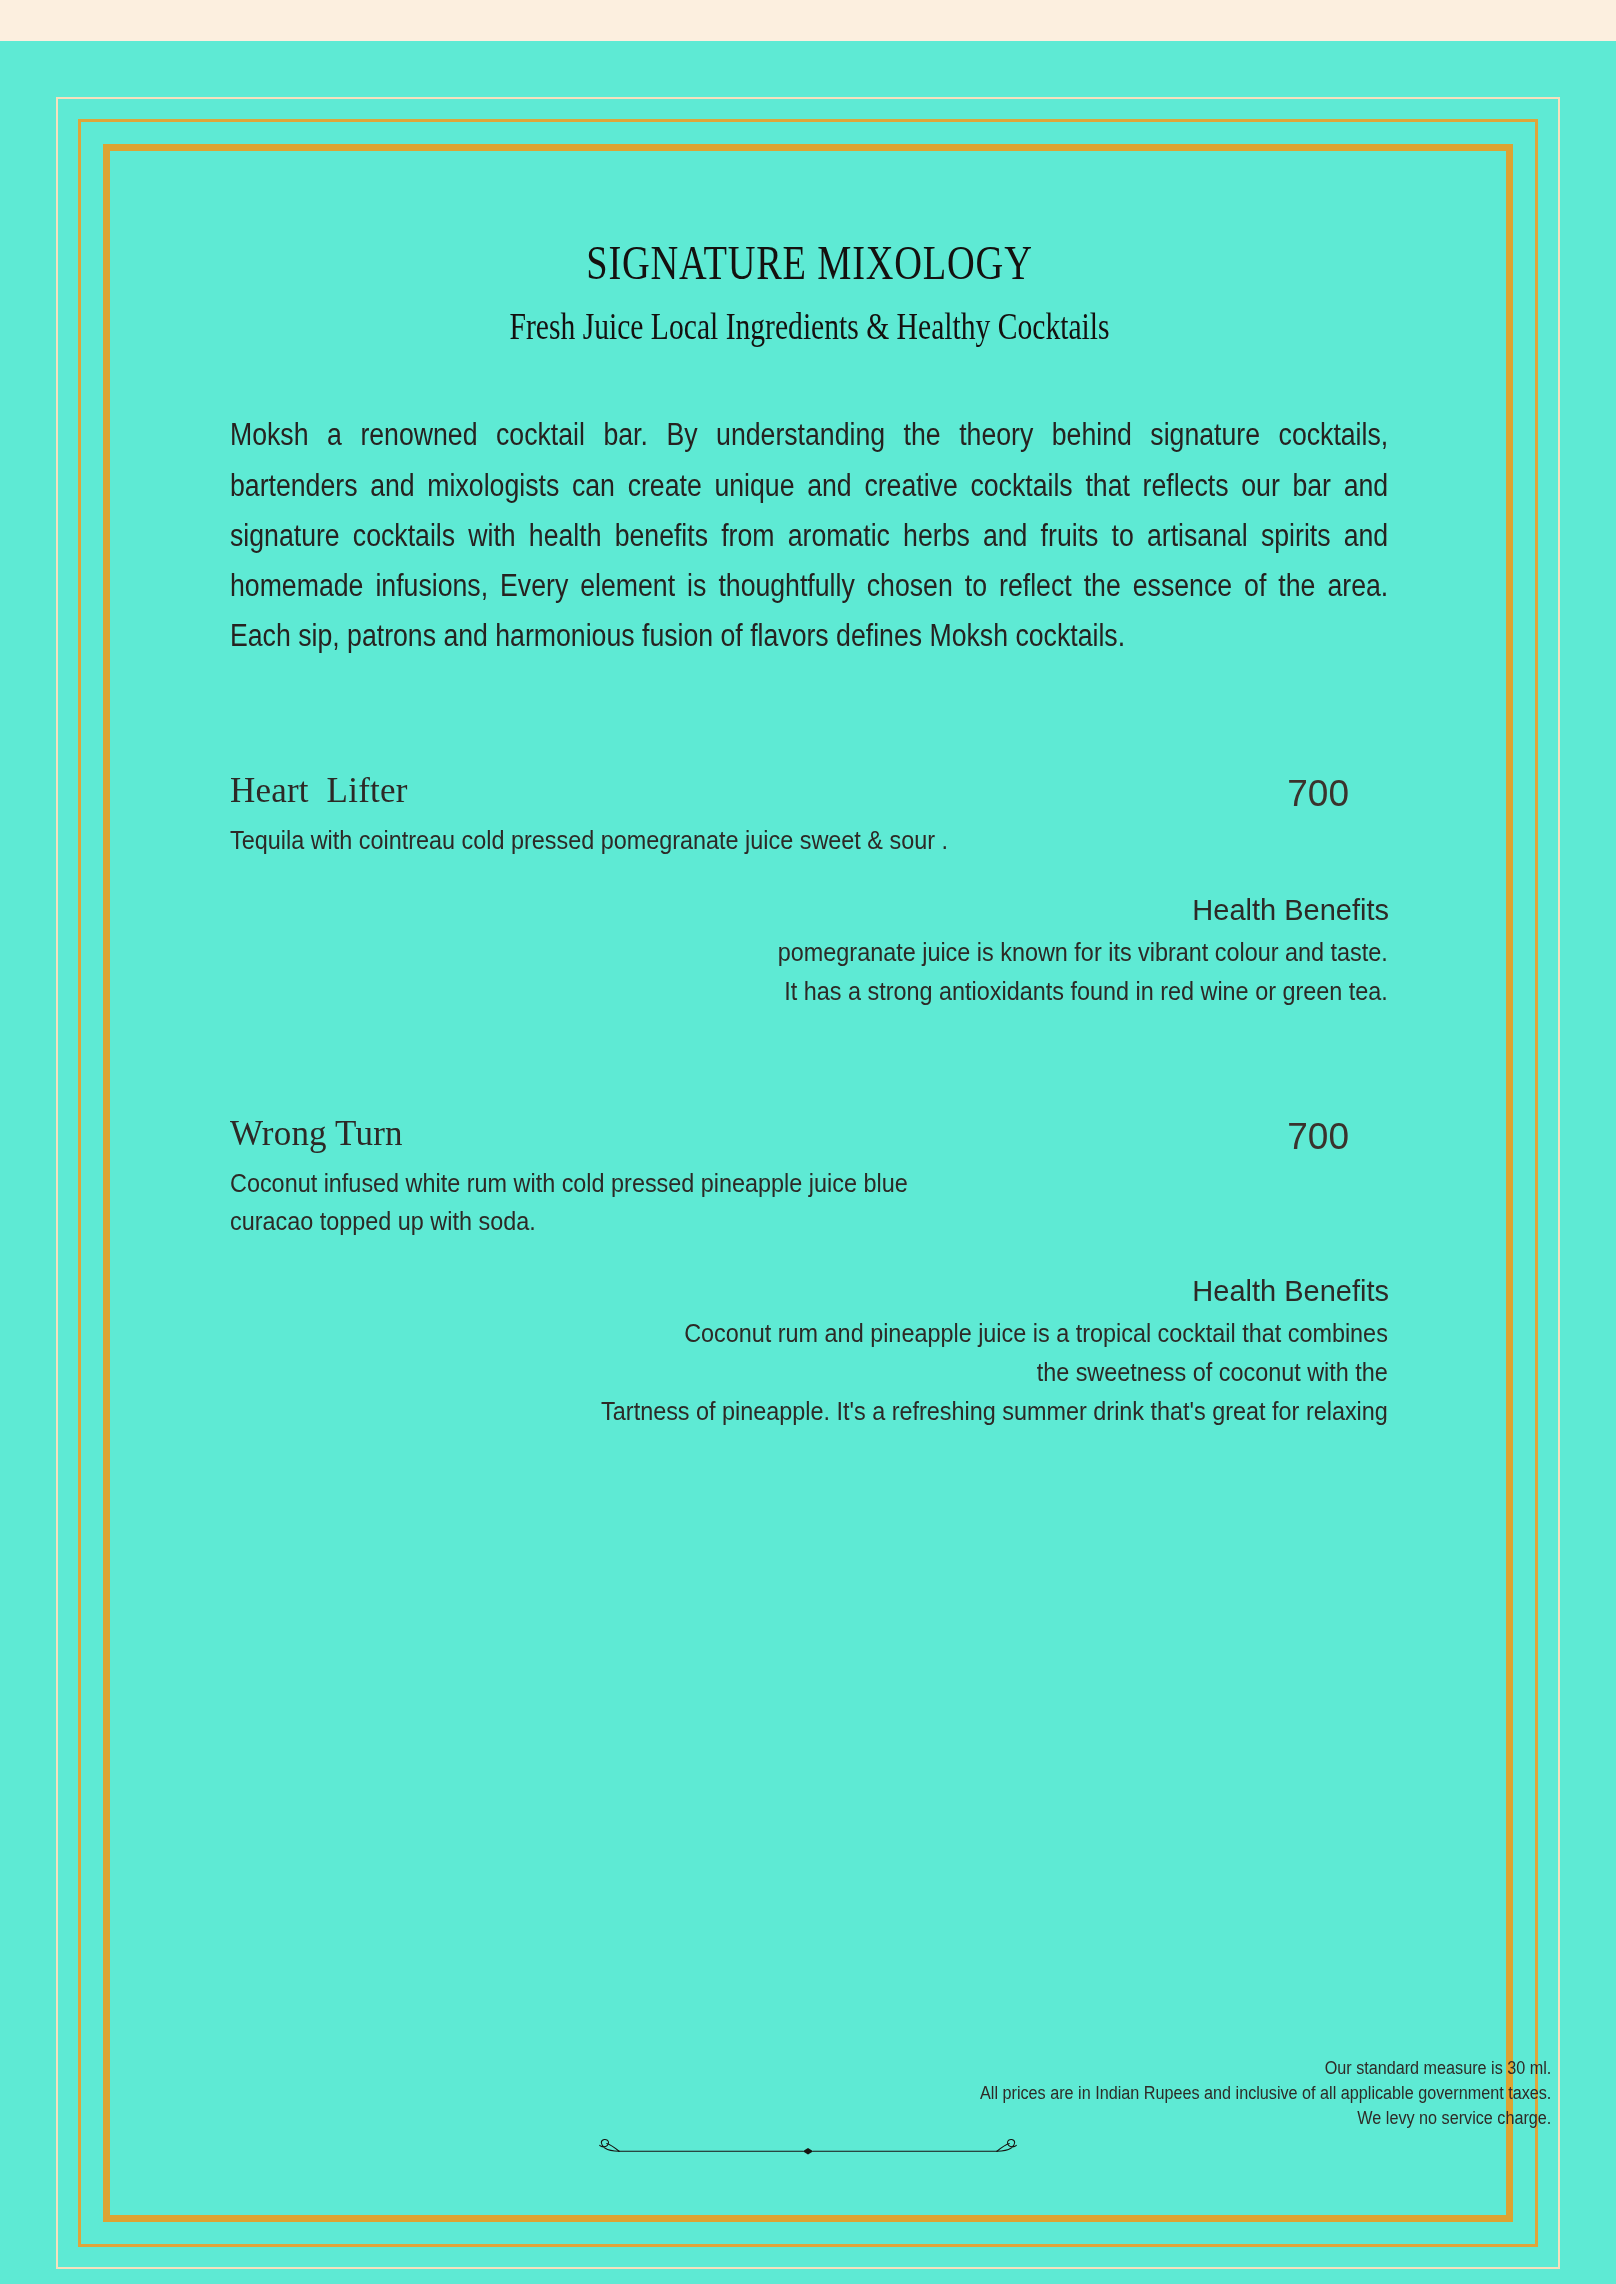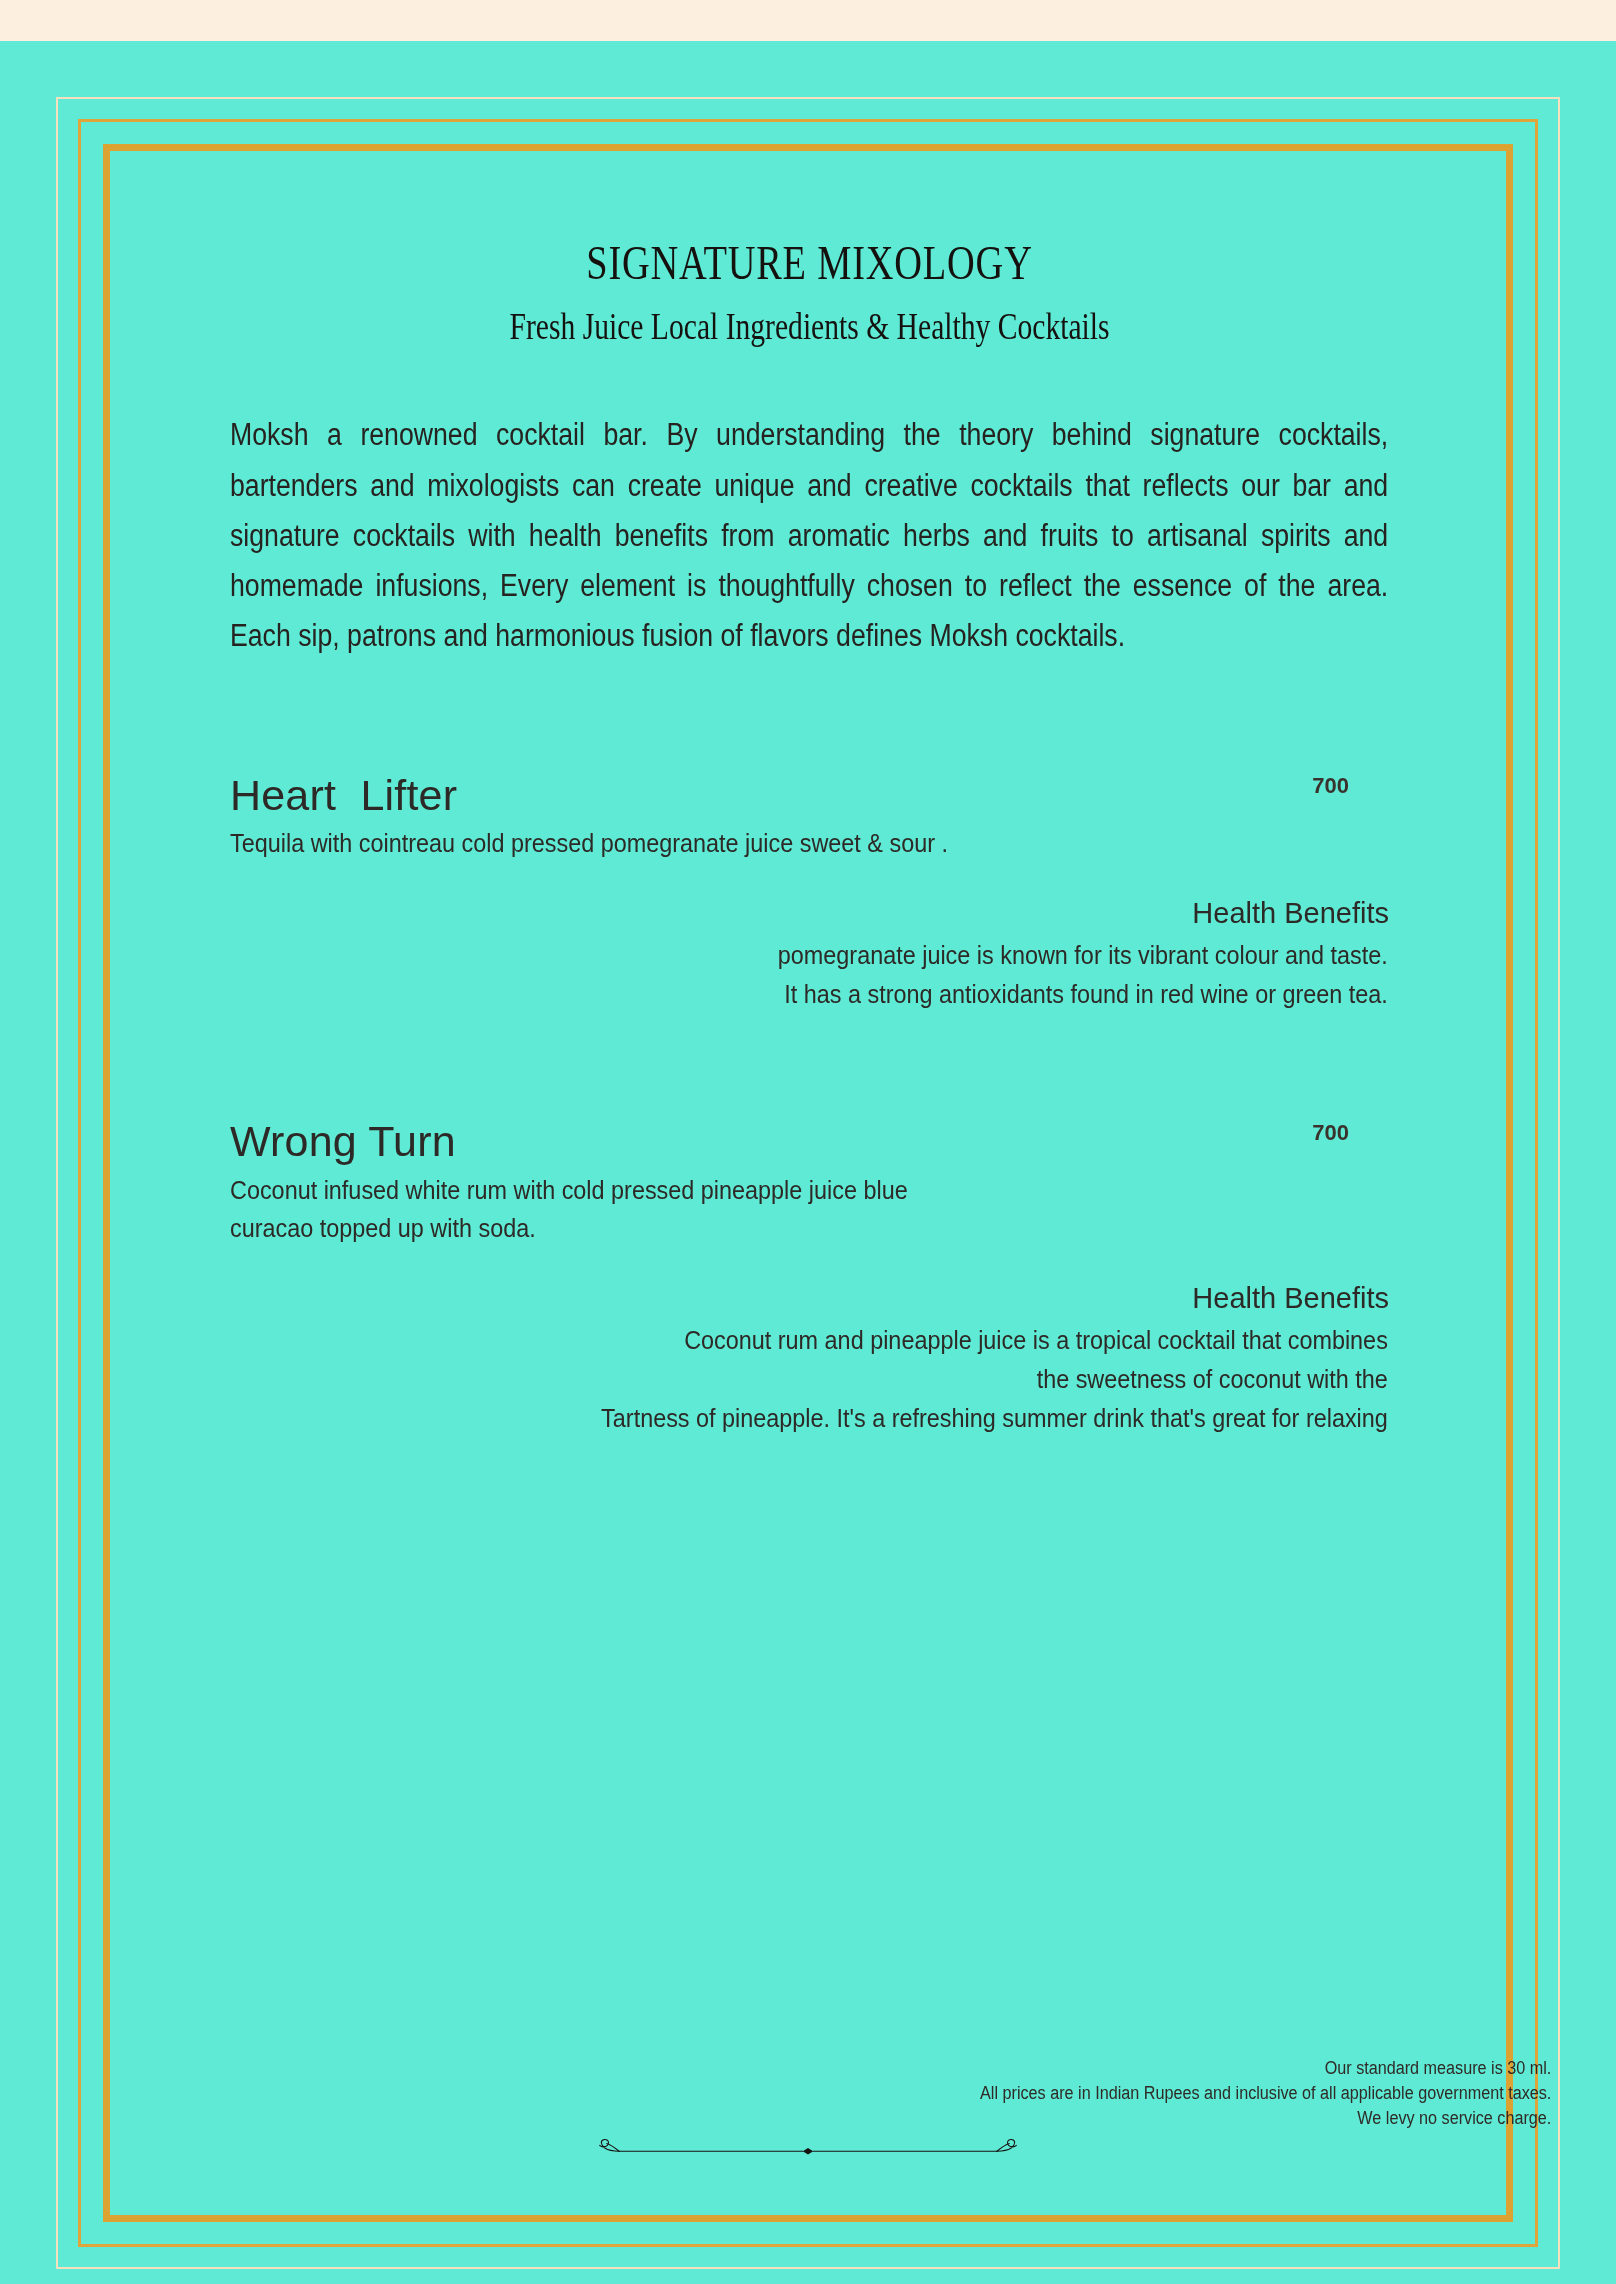--- a/index.html
+++ b/index.html
@@ -106,31 +106,32 @@
     position: relative;
   }
   .item + .item { margin-top: 103px; }
 
   .item-head {
     display: flex;
     align-items: flex-start;
     justify-content: space-between;
   }
   .item-name {
-    font-size: 43px;
+    font-size: 35px;
     color: #2d2926;
     font-weight: 400;
     letter-spacing: 0.2px;
     line-height: 1.12;
     white-space: pre;
+    font-family: Liberation Serif, serif;
   }
   .item-price {
-    font-size: 22px;
+    font-size: 37px;
     color: #3a332d;
-    font-weight: 700;
+    font-weight: 400;
     padding-top: 3.9px;
     padding-right: 40px;
     line-height: 1.1;
   }
   .item-desc {
     margin-top: 6.5px;
     font-size: 26px;
     line-height: 1.46;
     color: #2d2926;
     transform: scaleX(0.90);

